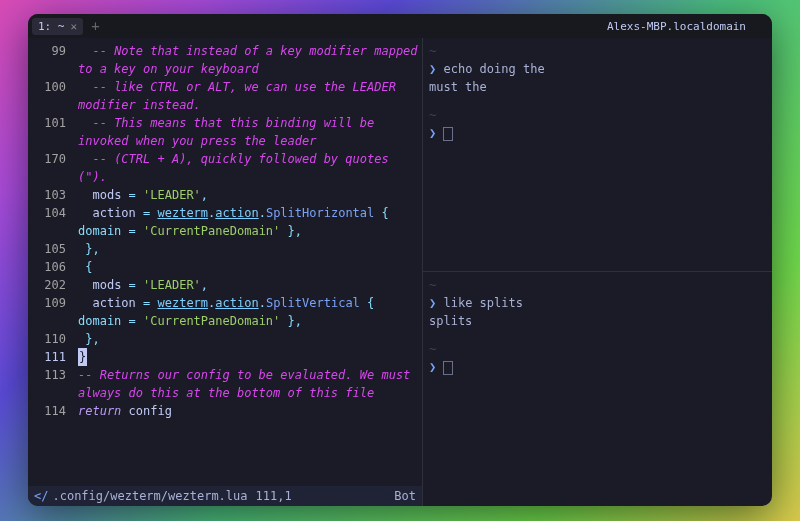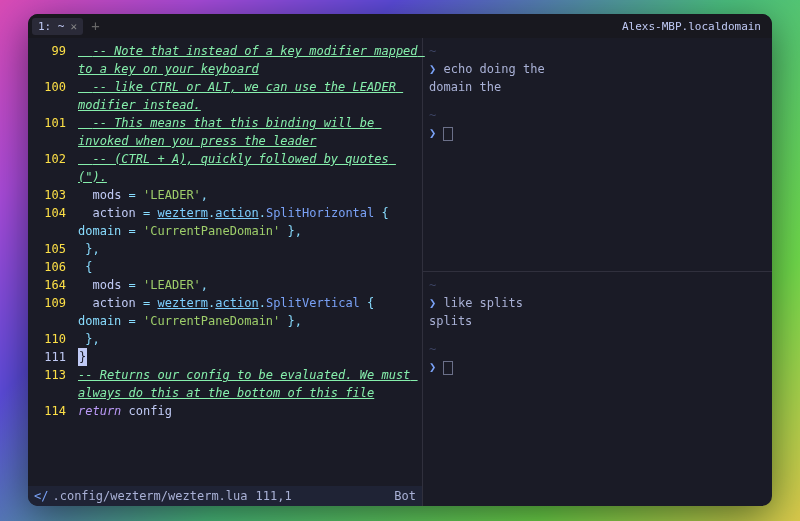--- a/index.html
+++ b/index.html
@@ -39,21 +39,21 @@
     background: #2a2a38;
     padding: 2px 6px;
     border-radius: 3px;
     gap: 6px;
     color: #c0caf5;
   }
   .tab-close { color: #888; cursor: pointer; }
   .tab-new { margin-left: 8px; color: #666; font-size: 14px; cursor: pointer; }
   .tab-title-right {
     position: absolute;
-    right: 11px;
+    right: 26px;
     color: #c0caf5;
   }
   .panes {
     flex: 1;
     display: flex;
     flex-direction: row;
   }
   .left-pane {
     width: 395px;
     display: flex;
@@ -80,31 +80,31 @@
     line-height: 18px;
   }
   .code-line {
     display: flex;
     align-items: flex-start;
   }
   .gutter {
     width: 50px;
     text-align: right;
     padding-right: 12px;
-    color: #fde047;
+    color: #a3a3a3;
     flex-shrink: 0;
     user-select: none;
   }
   .gutter.active { color: #c0caf5; text-align: right; }
   .code {
     flex: 1;
     white-space: pre-wrap;
     color: #a9b1d6;
   }
-  .c-comment { color: #86efac; font-style: italic; text-decoration: underline; }
+  .c-comment { color: #d946ef; font-style: italic; }
   .c-ident { color: #c0caf5; }
   .c-punc { color: #89ddff; }
   .c-string { color: #9ece6a; }
   .c-obj { color: #7dcfff; text-decoration: underline; }
   .c-method { color: #7aa2f7; }
   .c-return { color: #bb9af7; font-style: italic; }
   .cursor-block {
     background: #c0caf5;
     color: #1a1b26;
     display: inline-block;
@@ -158,21 +158,21 @@
           </div>
         <div class="code-line">
             <span class="gutter">100</span>
             <span class="code c-comment">  <span>-- like CTRL or ALT, we can use the LEADER modifier instead.</span></span>
           </div>
         <div class="code-line">
             <span class="gutter">101</span>
             <span class="code c-comment">  <span>-- This means that this binding will be invoked when you press the leader</span></span>
           </div>
         <div class="code-line">
-            <span class="gutter">102</span>
+            <span class="gutter">170</span>
             <span class="code c-comment">  <span>-- (CTRL + A), quickly followed by quotes (").</span></span>
           </div>
 
         <div class="code-line">
             <span class="gutter">103</span>
             <span class="code">  <span class="c-ident">mods</span><span class="c-punc"> = </span><span class="c-string">'LEADER'</span><span class="c-punc">,</span></span>
           </div>
 
         <div class="code-line">
             <span class="gutter">104</span>
@@ -182,21 +182,21 @@
         <div class="code-line">
             <span class="gutter">105</span>
             <span class="code c-punc"> <span>},</span></span>
           </div>
         <div class="code-line">
             <span class="gutter">106</span>
             <span class="code c-punc"> <span>{</span></span>
           </div>
 
         <div class="code-line">
-            <span class="gutter">164</span>
+            <span class="gutter">202</span>
             <span class="code">  <span class="c-ident">mods</span><span class="c-punc"> = </span><span class="c-string">'LEADER'</span><span class="c-punc">,</span></span>
           </div>
         <div class="code-line">
             <span class="gutter">109</span>
             <span class="code">  <span class="c-ident">action</span><span class="c-punc"> = </span><span class="c-obj">wezterm</span><span class="c-punc">.</span><span class="c-obj">action</span><span class="c-punc">.</span><span class="c-method">SplitVertical</span><span class="c-punc"> { domain = </span><span class="c-string">'CurrentPaneDomain'</span><span class="c-punc"> },</span></span>
           </div>
 
         <div class="code-line">
             <span class="gutter">110</span>
             <span class="code c-punc"> <span>},</span></span>
@@ -221,21 +221,21 @@
         <span style="margin-left:4px;">111,1</span>
         <span class="spacer"></span>
         <span>Bot</span>
       </div>
     </div>
 
     <div class="right-col">
       <div class="right-pane" style="height:50%;">
         <div><span class="tilde">~</span></div>
         <div><span class="prompt-arrow">❯</span> <span class="shell-out">echo doing the</span></div>
-        <div class="shell-out">domain the</div>
+        <div class="shell-out">must the</div>
         <div style="height:10px;"></div>
         <div><span class="tilde">~</span></div>
         <div><span class="prompt-arrow">❯</span> <span class="shell-cursor"></span></div>
       </div>
       <div class="right-pane">
         <div><span class="tilde">~</span></div>
         <div><span class="prompt-arrow">❯</span> <span class="shell-out">like splits</span></div>
         <div class="shell-out">splits</div>
         <div style="height:10px;"></div>
         <div><span class="tilde">~</span></div>

